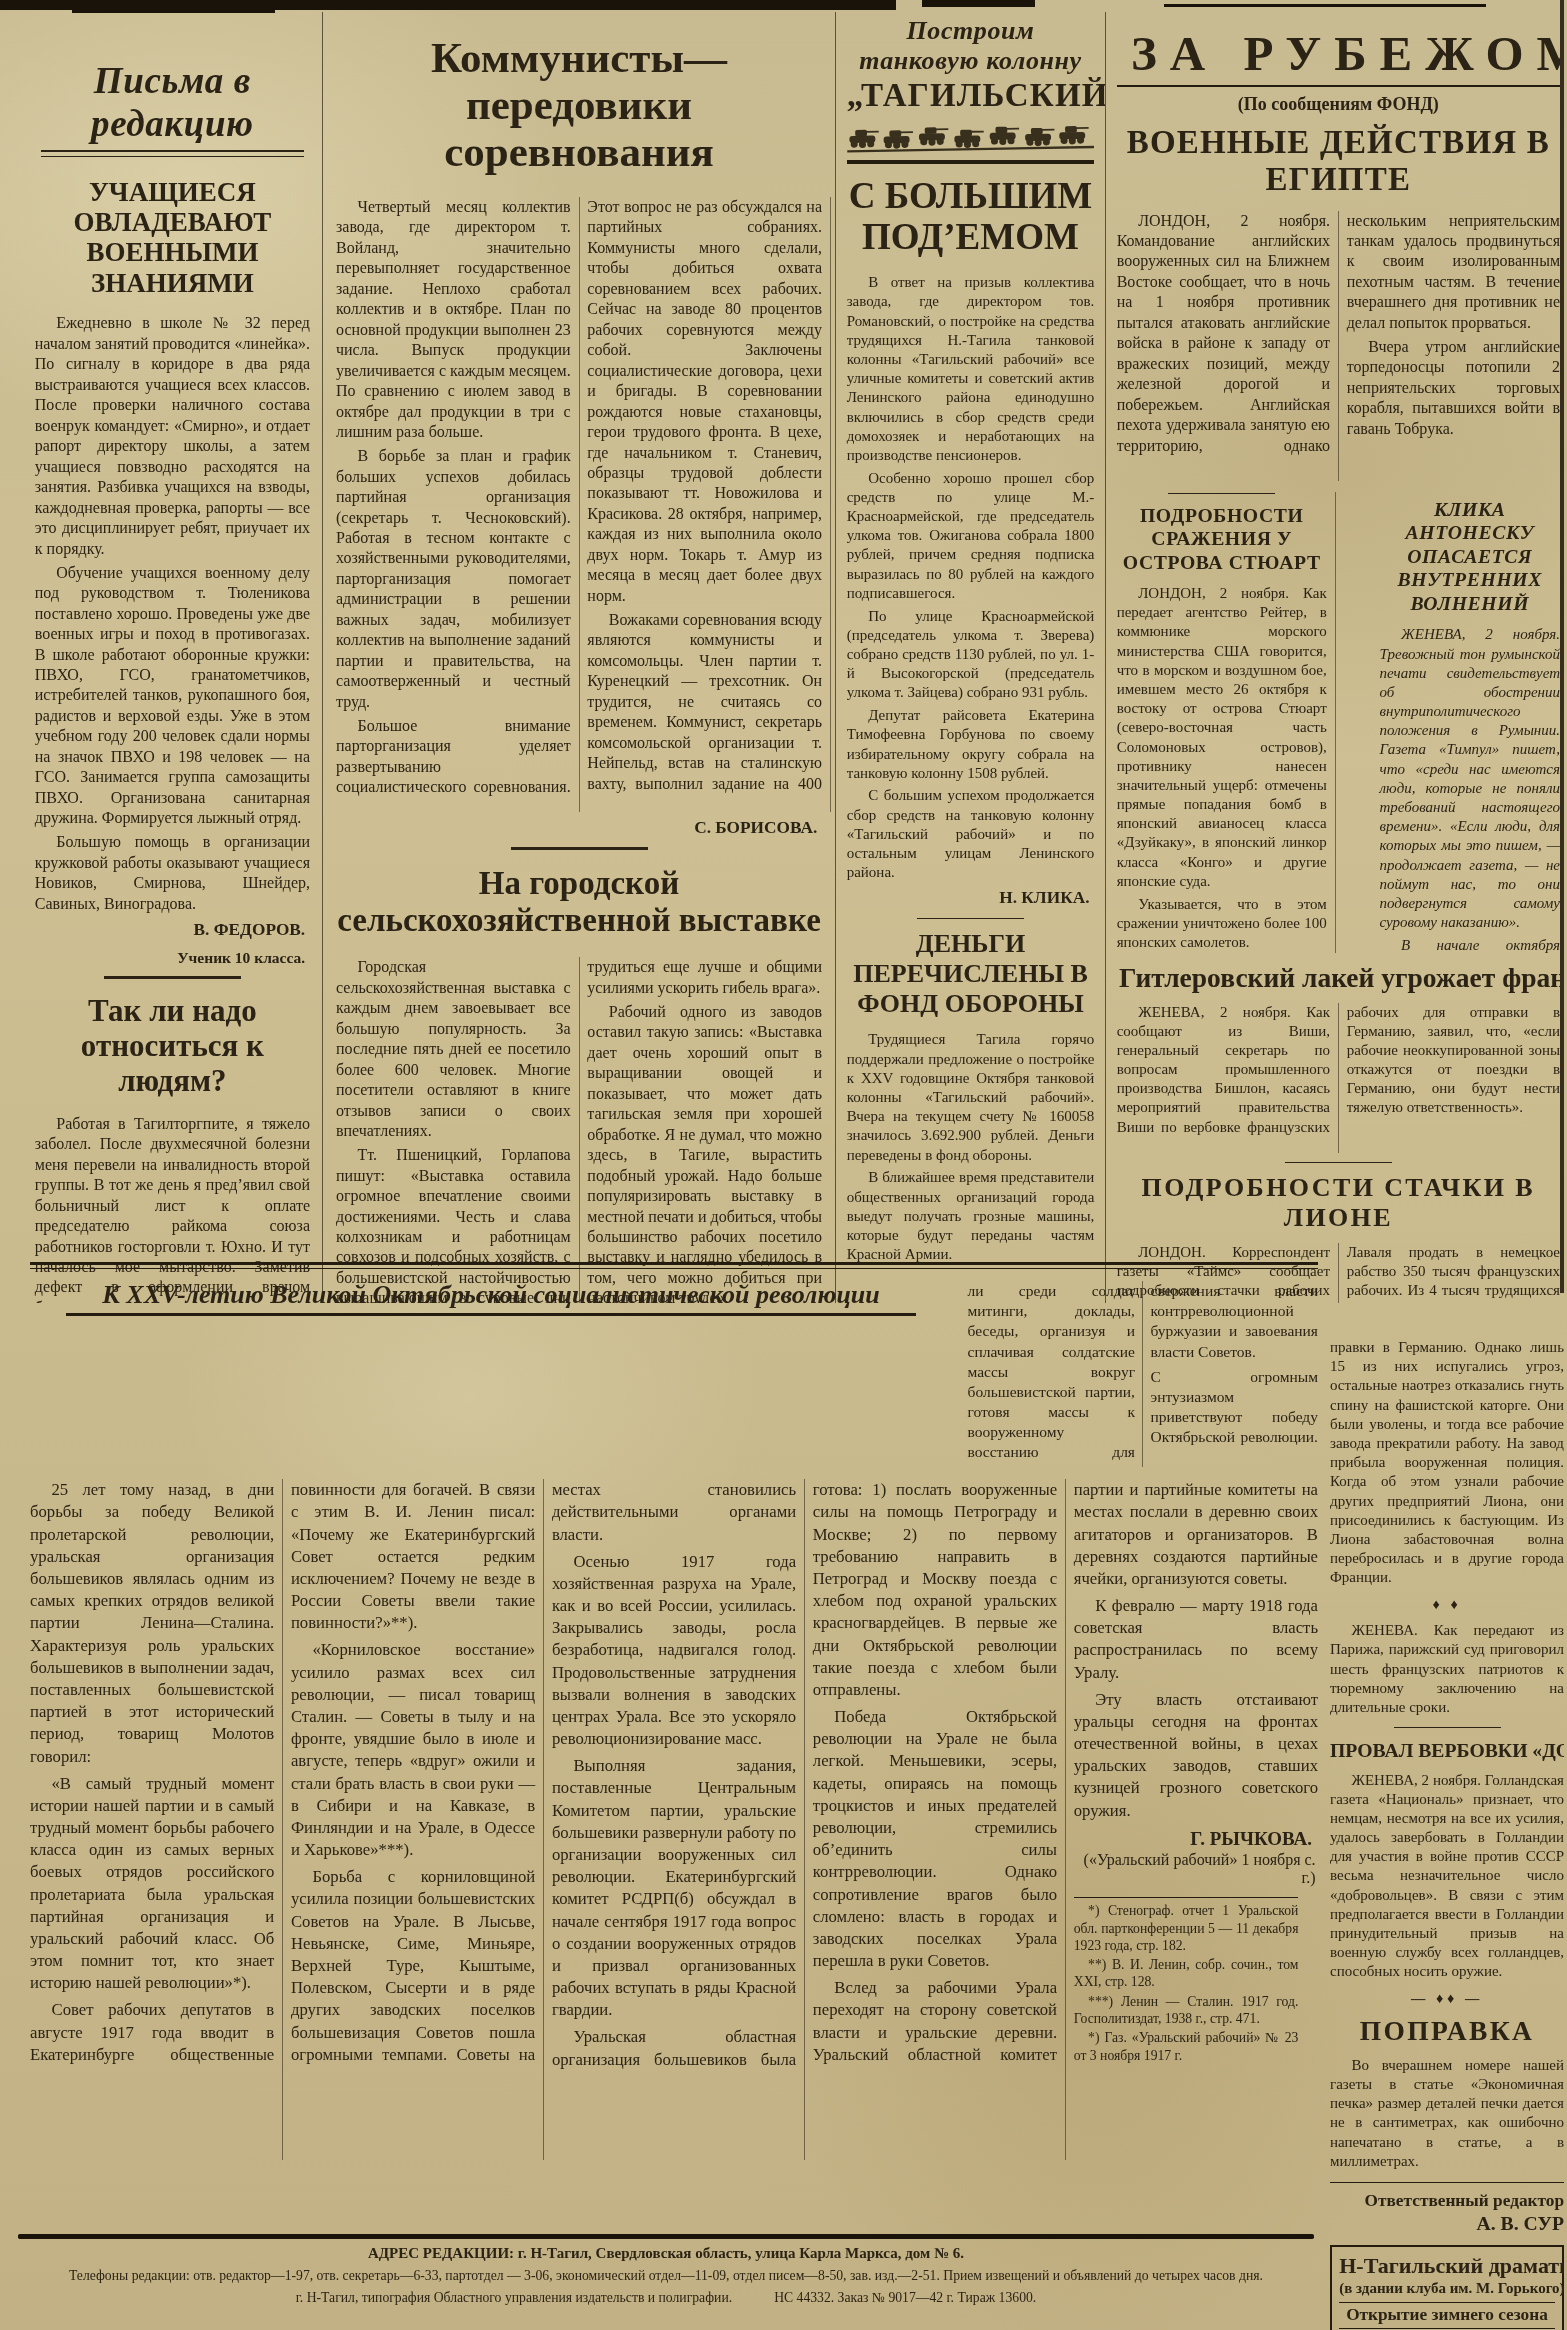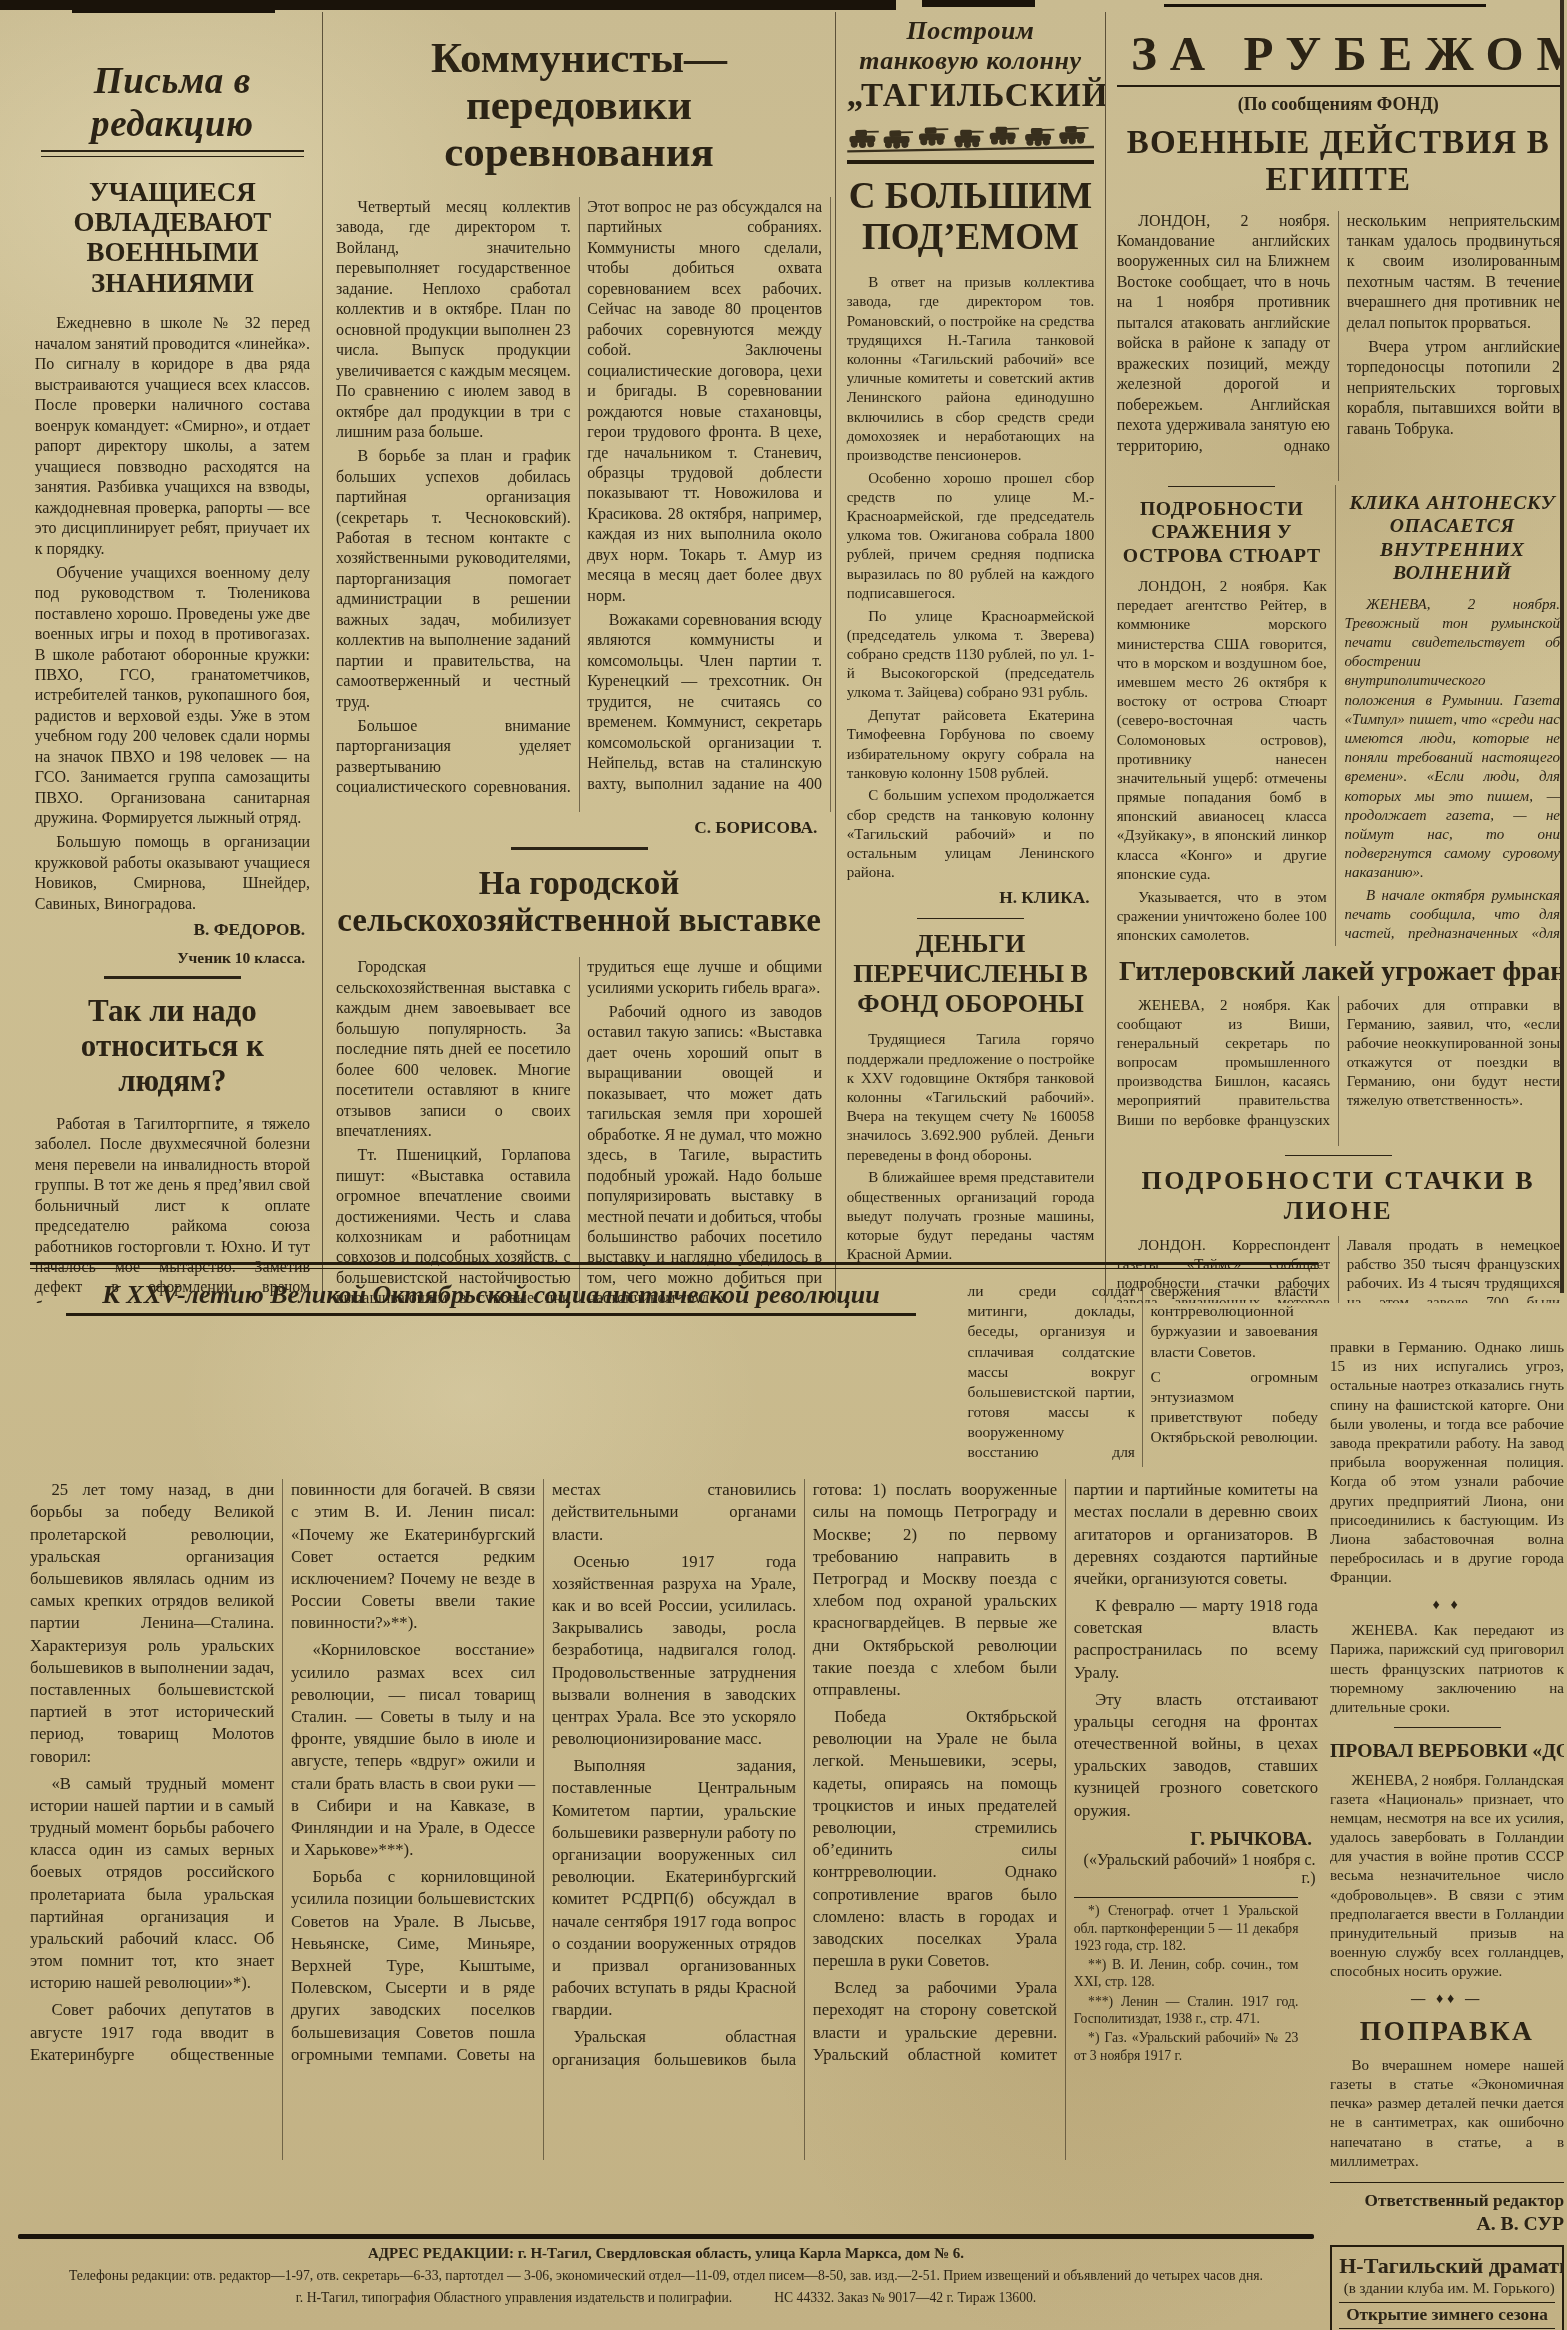--- a/index.html
+++ b/index.html
@@ -57,21 +57,21 @@
   .c-center .txt p{ font-size:15px;}
   .h-fund{ font-size:26px; font-weight:bold; text-align:center; line-height:1.15; margin:8.4px 0 12px;}
 
   
   .banner{ display:flex; align-items:center; margin:8.4px 0 1.2px;}
   .banner .bar{ flex:1; height:3px; background:#241c0e;}
   .banner-text{ font-size:49px; font-weight:bold; letter-spacing:13px; margin:0 14.3px; white-space:nowrap;}
   .banner-under{ height:2.4px; background:#241c0e; margin:2.4px 0 7.2px;}
   .tass{ text-align:center; font-weight:bold; font-size:18px; margin-bottom:8.4px;}
   .h-egypt{ font-size:33px; font-weight:bold; text-align:center; letter-spacing:1.2px; margin:4.8px 0 13px;}
-  .abroad-row{ display:flex; margin-top:4px;}
+  .abroad-row{ display:flex; margin-top:11px;gap:35px;}
   .ab-l{ width:49.5%; padding-right:8.4px; border-right:0.6px solid rgba(55,45,28,.6); height:461px; overflow:hidden;}
   .ab-r{ flex:1; padding-left:8.4px; height:461px; overflow:hidden;font-style:italic;}
   .h-sub{ font-size:19.7px; font-weight:bold; text-align:center; line-height:1.2; margin:6px 0 9.6px; letter-spacing:0.6px;}
   .h-lackey{ font-size:27.5px; font-weight:bold; white-space:nowrap; margin:9.6px 0 8.4px 2.4px;}
   .h-lyon{ font-size:26px; font-weight:bold; text-align:center; letter-spacing:2.4px; margin:4.8px 0 9.6px;}
   .box-h{ height:150px; overflow:hidden;}
   .box-h2{ height:160px; overflow:hidden;}
 
   
   .bottomL{ position:absolute; left:30px; top:1262px; width:1288px; height:931px; overflow:hidden;}
@@ -94,21 +94,21 @@
   .rail .txt p{ font-size:15px;}
   .h-holland{ font-size:19.7px; font-weight:bold; text-align:center; line-height:1.25; margin:6px 0 8.4px; white-space:nowrap;}
   .h-corr{ font-size:27.5px; font-weight:bold; text-align:center; letter-spacing:2.4px; margin:4.8px 0 8.4px;}
   .editor{ margin:10.7px 0 9.6px; border-top:1.8px solid #241c0e; padding-top:8.4px;}
   .editor div{ text-align:right; font-weight:bold;}
   .ed1{ font-size:17.3px;}
   .ed2{ font-size:19.7px; margin-top:1.2px;}
 
   .adbox{ border:2.4px solid #241c0e; padding:6px 7.2px; margin-bottom:9.6px;}
   .theater-name{ font-size:22px; font-weight:bold; white-space:nowrap;}
-  .theater-venue{ font-size:15px; text-align:right; font-weight:normal; margin-top:1.2px; white-space:nowrap;}
+  .theater-venue{ font-size:15px; text-align:right; font-weight:bold; margin-top:1.2px; white-space:nowrap;}
   .theater-season{ border-top:1.8px solid #241c0e; border-bottom:1.8px solid #241c0e; margin:4.8px 0; padding:2.4px 0; font-size:17.3px; font-weight:bold; text-align:center; white-space:nowrap;}
   .theater-row{ display:flex; align-items:flex-start;}
   .t-today{ border-right:3px solid #241c0e; padding:0 8.4px 2.4px 1.2px; text-align:center;}
   .t-today .lbl{ font-weight:bold; font-size:18px; border-bottom:1.8px solid #241c0e; padding-bottom:1.2px;}
   .t-today .num{ font-weight:bold; font-size:24px;}
   .t-play{ flex:1; padding-left:7.2px;}
   .t-author{ text-align:right; font-size:14.3px; font-weight:bold;}
   .t-title{ font-size:26px; font-weight:bold; white-space:nowrap;}
 
   

